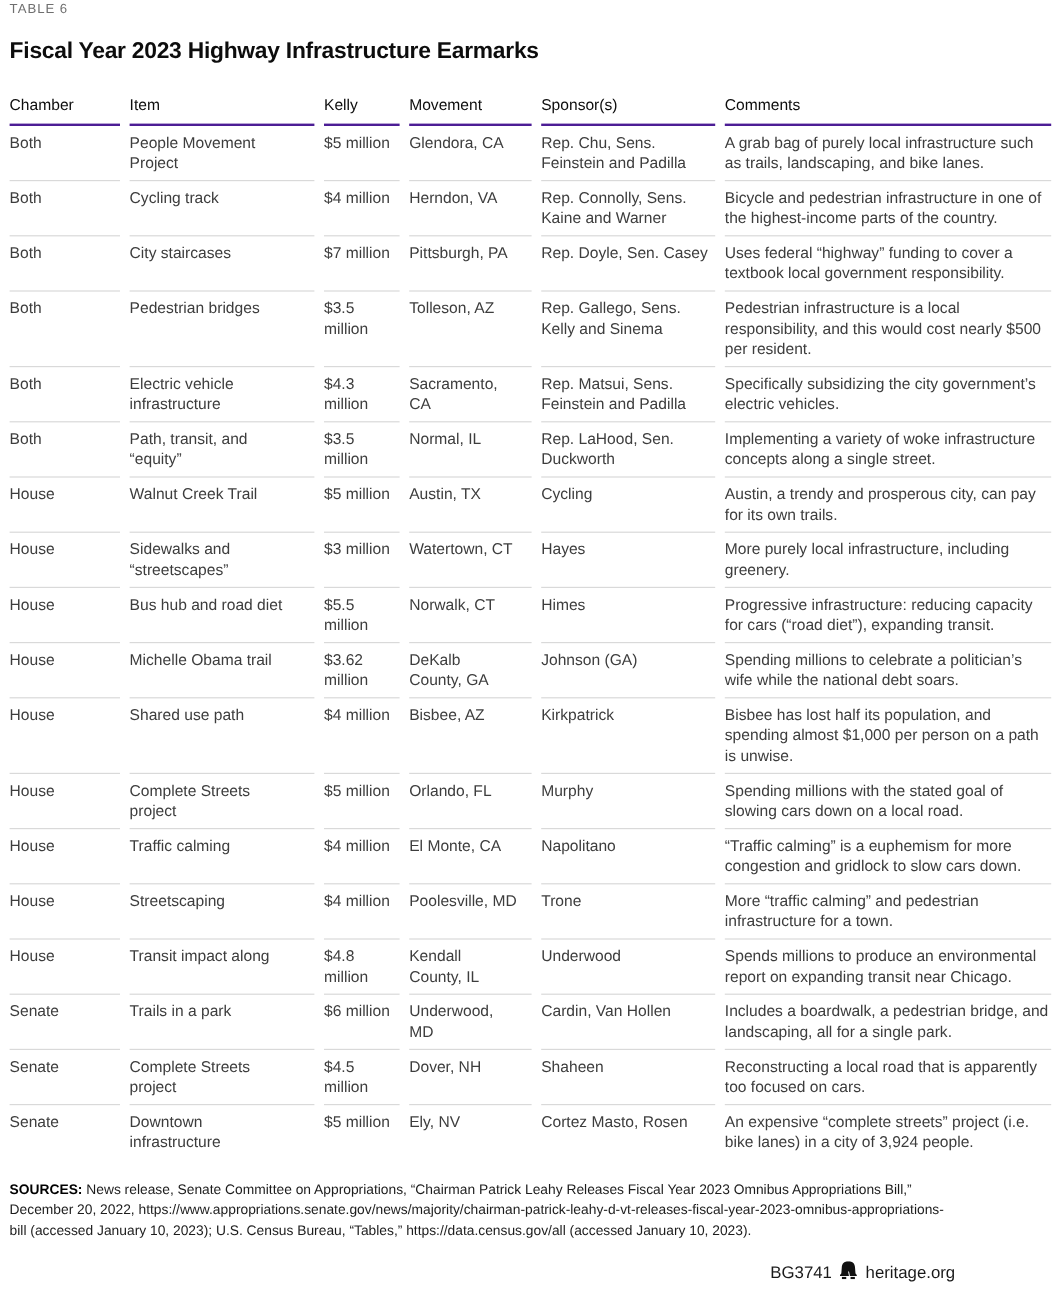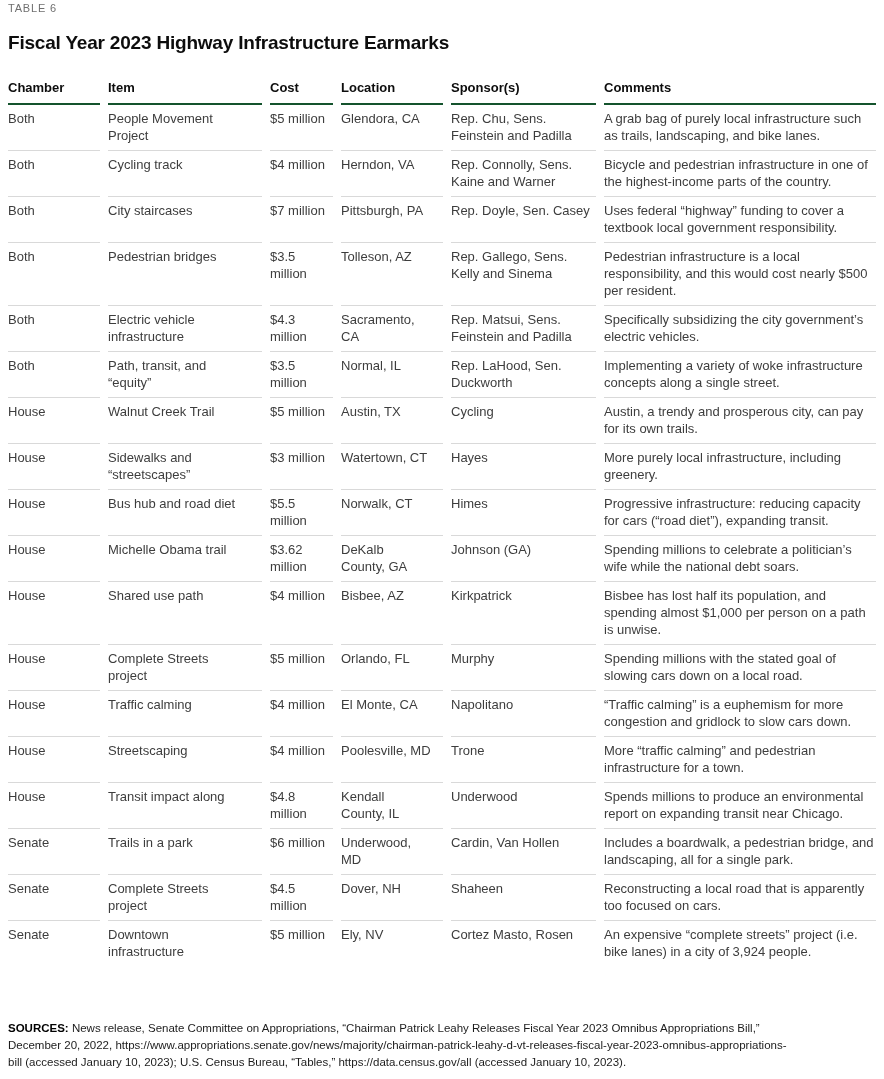--- a/index.html
+++ b/index.html
@@ -26,23 +26,23 @@
   }
   table.earmarks {
     border-collapse: separate;
     border-spacing: 8px 0;
     table-layout: fixed;
     margin: 20px -8px 0 -8px;
     width: 884px;
   }
   th {
     text-align: left; font-size: 13px; color: #0d0d0d;
-    font-weight: bold; vertical-align: bottom;
+    font-weight: normal; vertical-align: bottom;
     padding: 6px 0 8px 0;
-    border-bottom: 2px solid #14532d;
+    border-bottom: 2px solid #4c1d95;
   }
   td {
     font-size: 13px; line-height: 17px;
     vertical-align: top;
     padding: 5px 0 6px 0;
     border-bottom: 1px solid #d9d9d9;
     white-space: pre-line;
   }
   tbody tr:last-child td { border-bottom: none; }
   .sources {
@@ -72,22 +72,22 @@
         <col style="width:154px">
         <col style="width:63px">
       <col style="width:102px">
         <col style="width:145px">
         <col style="width:272px">
     </colgroup>
     <thead>
       <tr>
         <th>Chamber</th>
         <th>Item</th>
-        <th>Cost</th>
-        <th>Location</th>
+        <th>Kelly</th>
+        <th>Movement</th>
         <th>Sponsor(s)</th>
         <th>Comments</th>
       </tr>
     </thead>
     <tbody id="rows">
         <tr>
           <td>Both</td>
           <td>People Movement
 Project</td>
           <td>$5 million</td>
@@ -251,14 +251,26 @@
           <td>$5 million</td>
           <td>Ely, NV</td>
           <td>Cortez Masto, Rosen</td>
           <td>An expensive “complete streets” project (i.e. bike lanes) in a city of 3,924 people.</td>
         </tr>
       </tbody>
   </table>
 
   <p class="sources"><strong>SOURCES:</strong><span> News release, Senate Committee on Appropriations, “Chairman Patrick Leahy Releases Fiscal Year 2023 Omnibus Appropriations Bill,” December 20, 2022, https://www.appropriations.senate.gov/news/majority/chairman-patrick-leahy-d-vt-releases-fiscal-year-2023-omnibus-appropriations-bill (accessed January 10, 2023); U.S. Census Bureau, “Tables,” https://data.census.gov/all (accessed January 10, 2023).</span></p>
 
+  <div class="footer">
+    <span>BG3741</span>
+    <span class="bell">
+      <svg width="16" height="15" viewBox="0 0 16 15" aria-hidden="true">
+        <path d="M8 0 C4.2 0 2.7 2.1 2.5 5.1 L2.15 9.6 C2.08 10.45 1.62 11 1 11.3 L1 12.3 L15 12.3 L15 11.3 C14.38 11 13.92 10.45 13.85 9.6 L13.5 5.1 C13.3 2.1 11.8 0 8 0 Z" fill="#111"></path>
+        <rect x="2.6" y="13.1" width="3.6" height="1.9" fill="#111"></rect>
+        <rect x="9.8" y="13.1" width="3.6" height="1.9" fill="#111"></rect>
+        <path d="M8.1 8.6 L8.9 12.3" stroke="#ffffff" stroke-width="0.8" fill="none"></path>
+      </svg>
+    </span>
+    <span>heritage.org</span>
+  </div>
 
 </div>
 
 </body></html>

